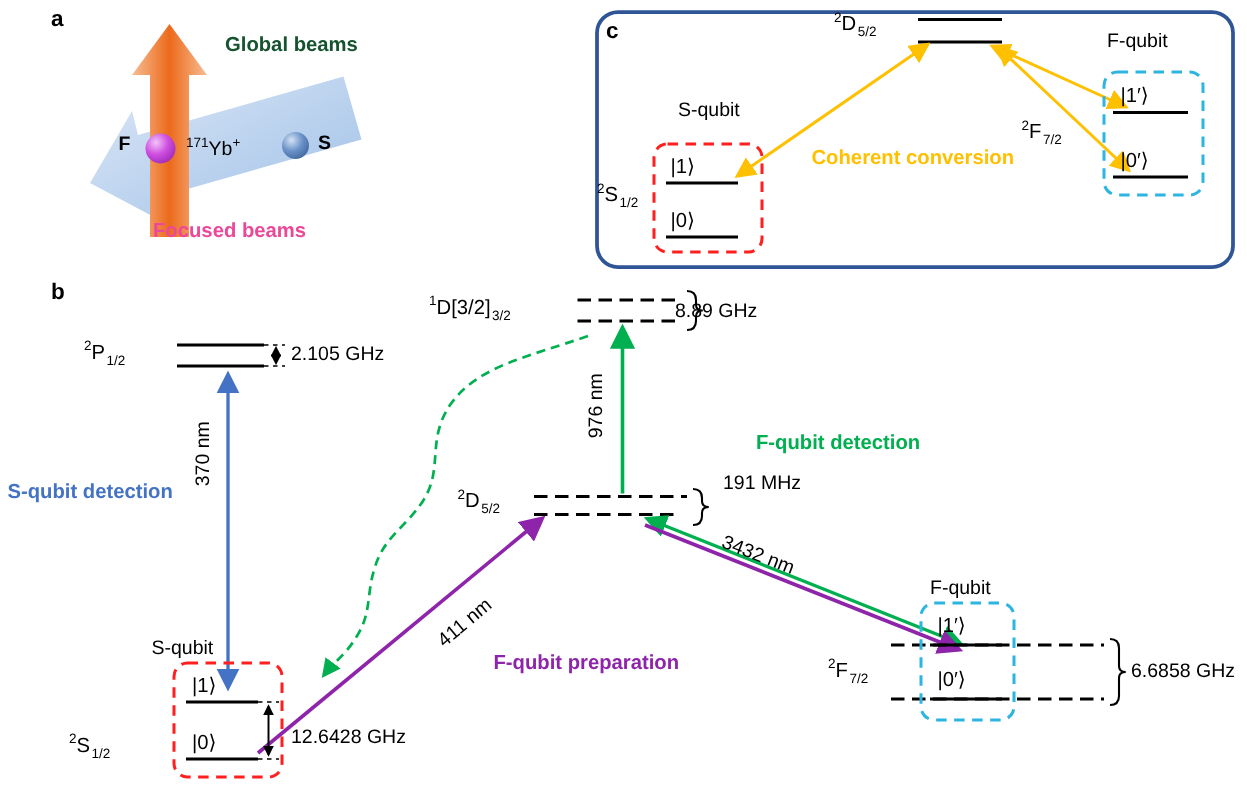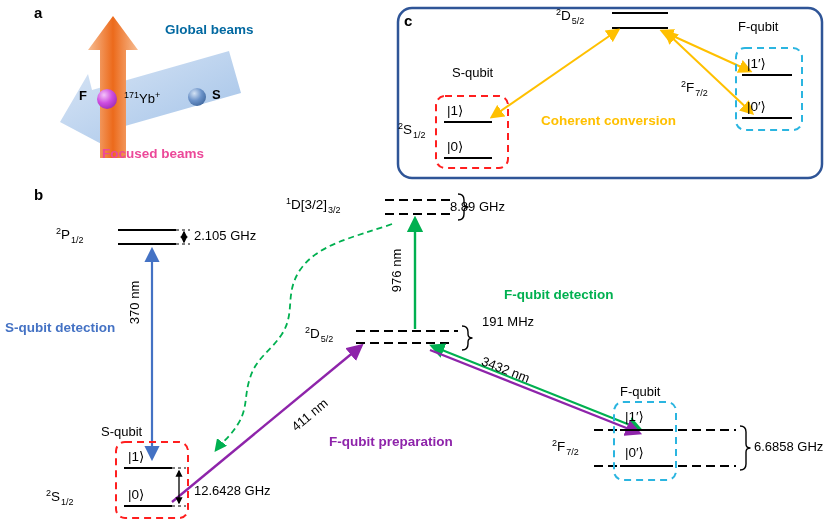--- a/index.html
+++ b/index.html
@@ -15,23 +15,23 @@
   .term sup, .ion sup { font-size:9px; line-height:0; }
   .term sub { font-size:9px; line-height:0; margin-left:1px; }
   .ion { font-size:13px; }
   .cap { font-size:13.5px; font-weight:bold; }
   .rot90  { transform:rotate(-90deg); transform-origin:center; }
   .rotm40 { transform:rotate(-40deg); transform-origin:center; }
   .rot21  { transform:rotate(21deg);  transform-origin:center; }
   .c-blue   { color:#4472C4; }
   .c-green  { color:#00B050; }
   .c-purple { color:#8E24AA; }
-  .c-yellow { color:#FFC000;margin-top:16px; }
+  .c-yellow { color:#FFC000; }
   .c-orange { color:#ec4899; }
-  .c-lblue  { color:#0369a1;margin-left:15px; }
+  .c-lblue  { color:#14532d; }
 </style>
 </head>
 <body>
 
 <div class="stage">
 
   <svg class="layer" viewBox="0 0 831 530">
     <defs>
       <marker id="ah-blue" viewBox="0 0 10 10" refX="8" refY="5" markerWidth="7" markerHeight="7" orient="auto-start-reverse">
         <path d="M0,0 L10,5 L0,10 z" fill="#4472C4"></path>

